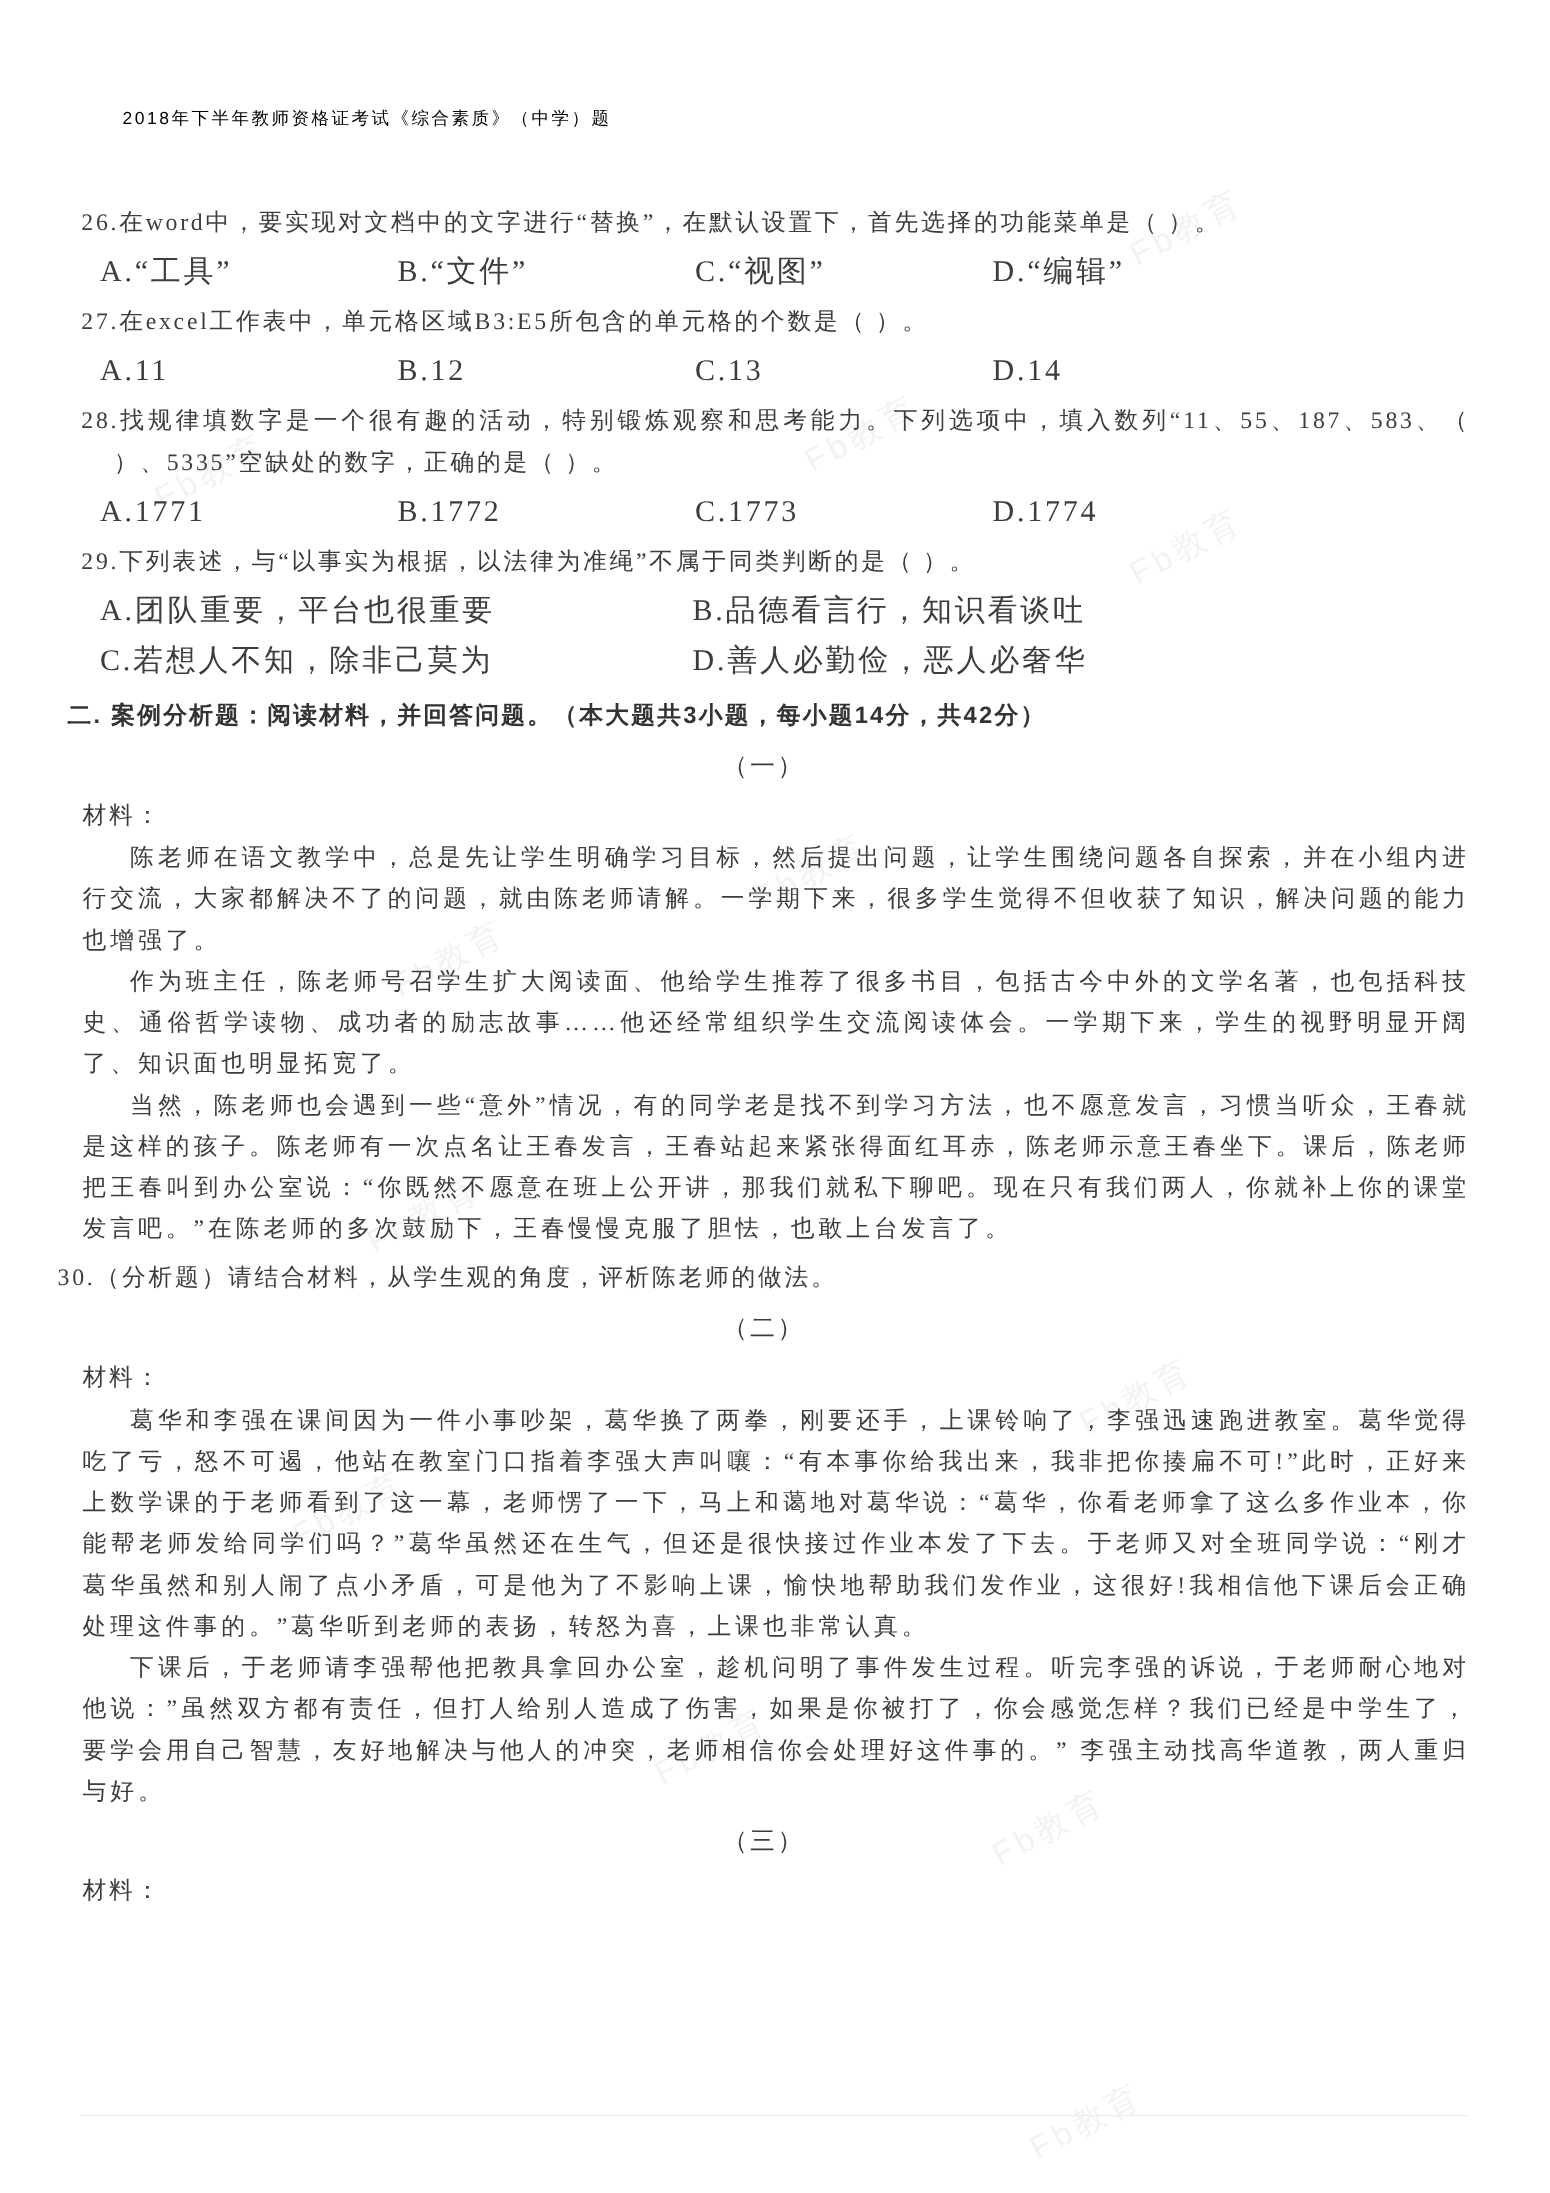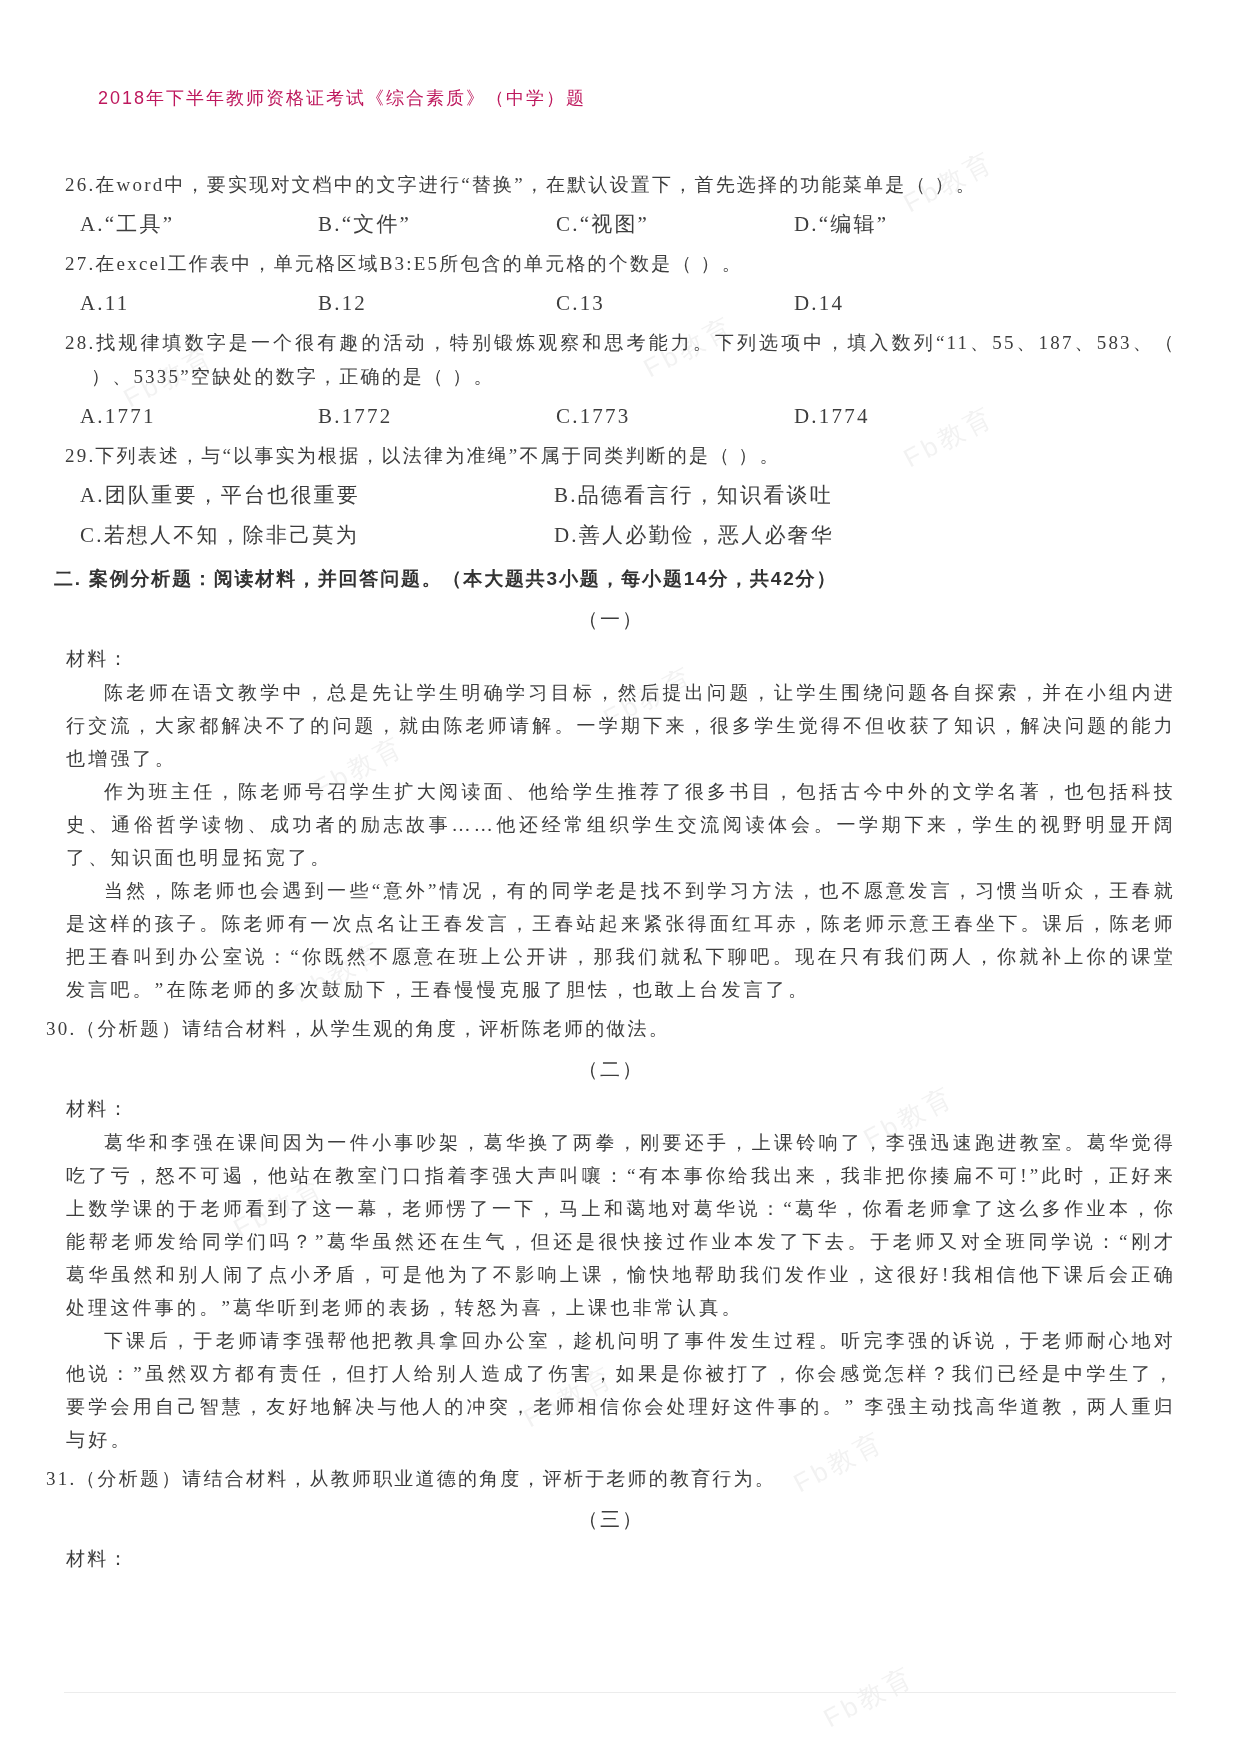--- a/index.html
+++ b/index.html
@@ -7,39 +7,39 @@
     width: 1240px; height: 1754px;
     background: #ffffff;
     font-family: "Liberation Serif", "DejaVu Serif", serif;
     color: #3d3d3d;
     position: relative;
     overflow: hidden;
   }
   .page { padding: 86px 64px 0 46px; position: relative; }
   .title {
     font-family: "Liberation Sans", "DejaVu Sans", sans-serif;
-    color: #be185d;
-    font-size: 18px;
+    color: #000000;
+    font-size: 14px;
     letter-spacing: 2px;
     margin: 0 0 58px 52px;
   }
   .q {
     font-size: 19px;
     line-height: 34px;
     letter-spacing: 2.2px;
     margin: 0 0 5px 19px;
     padding-left: 26px;
     text-indent: -26px;
     text-align: justify;
   }
   .q.analysis { margin-left: 0; margin-top: 6px; margin-bottom: 6px; }
   .opts {
     display: flex;
     margin: 0 0 6px 34px;
-    font-size: 21px;
+    font-size: 24px;
     line-height: 34px;
     letter-spacing: 2.2px;
     justify-content: center;
   }
   .cols4 .opt { width: 238px; }
   .cols2 .opt { width: 474px; }
   .opt:last-child { flex: 1 1 auto; }
   .section-heading {
     font-family: "Liberation Sans", "DejaVu Sans", sans-serif;
     font-weight: bold;
@@ -137,21 +137,20 @@
     <p class="para">作为班主任，陈老师号召学生扩大阅读面、他给学生推荐了很多书目，包括古今中外的文学名著，也包括科技史、通俗哲学读物、成功者的励志故事……他还经常组织学生交流阅读体会。一学期下来，学生的视野明显开阔了、知识面也明显拓宽了。</p>
     <p class="para">当然，陈老师也会遇到一些“意外”情况，有的同学老是找不到学习方法，也不愿意发言，习惯当听众，王春就是这样的孩子。陈老师有一次点名让王春发言，王春站起来紧张得面红耳赤，陈老师示意王春坐下。课后，陈老师把王春叫到办公室说：“你既然不愿意在班上公开讲，那我们就私下聊吧。现在只有我们两人，你就补上你的课堂发言吧。”在陈老师的多次鼓励下，王春慢慢克服了胆怯，也敢上台发言了。</p>
     <div class="q analysis">30.（分析题）请结合材料，从学生观的角度，评析陈老师的做法。</div>
   </section>
 
   <section>
     <div class="case-label">（二）</div>
     <div class="material-label">材料：</div>
     <p class="para">葛华和李强在课间因为一件小事吵架，葛华换了两拳，刚要还手，上课铃响了，李强迅速跑进教室。葛华觉得吃了亏，怒不可遏，他站在教室门口指着李强大声叫嚷：“有本事你给我出来，我非把你揍扁不可!”此时，正好来上数学课的于老师看到了这一幕，老师愣了一下，马上和蔼地对葛华说：“葛华，你看老师拿了这么多作业本，你能帮老师发给同学们吗？”葛华虽然还在生气，但还是很快接过作业本发了下去。于老师又对全班同学说：“刚才葛华虽然和别人闹了点小矛盾，可是他为了不影响上课，愉快地帮助我们发作业，这很好!我相信他下课后会正确处理这件事的。”葛华听到老师的表扬，转怒为喜，上课也非常认真。</p>
     <p class="para">下课后，于老师请李强帮他把教具拿回办公室，趁机问明了事件发生过程。听完李强的诉说，于老师耐心地对他说：”虽然双方都有责任，但打人给别人造成了伤害，如果是你被打了，你会感觉怎样？我们已经是中学生了，要学会用自己智慧，友好地解决与他人的冲突，老师相信你会处理好这件事的。” 李强主动找高华道教，两人重归与好。</p>
-    <div class="q analysis">31.（分析题）请结合材料，从教师职业道德的角度，评析于老师的教育行为。</div>
   </section>
 
   <section>
     <div class="case-label">（三）</div>
     <div class="material-label">材料：</div>
   </section>
 
 </div>
 
 <span class="watermark" style="left:900px; top:165px;">Fb教育</span>

